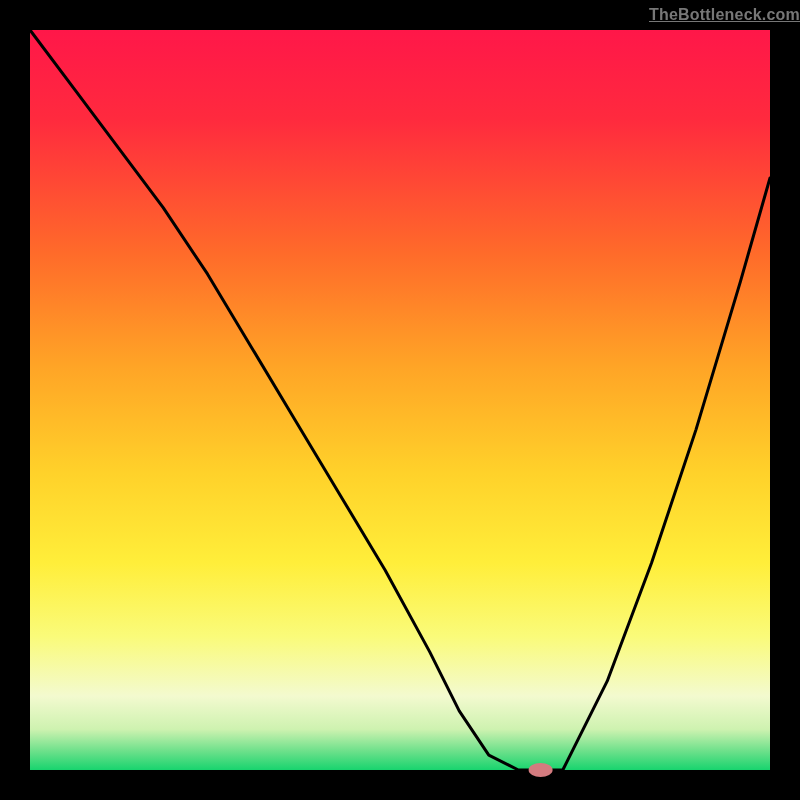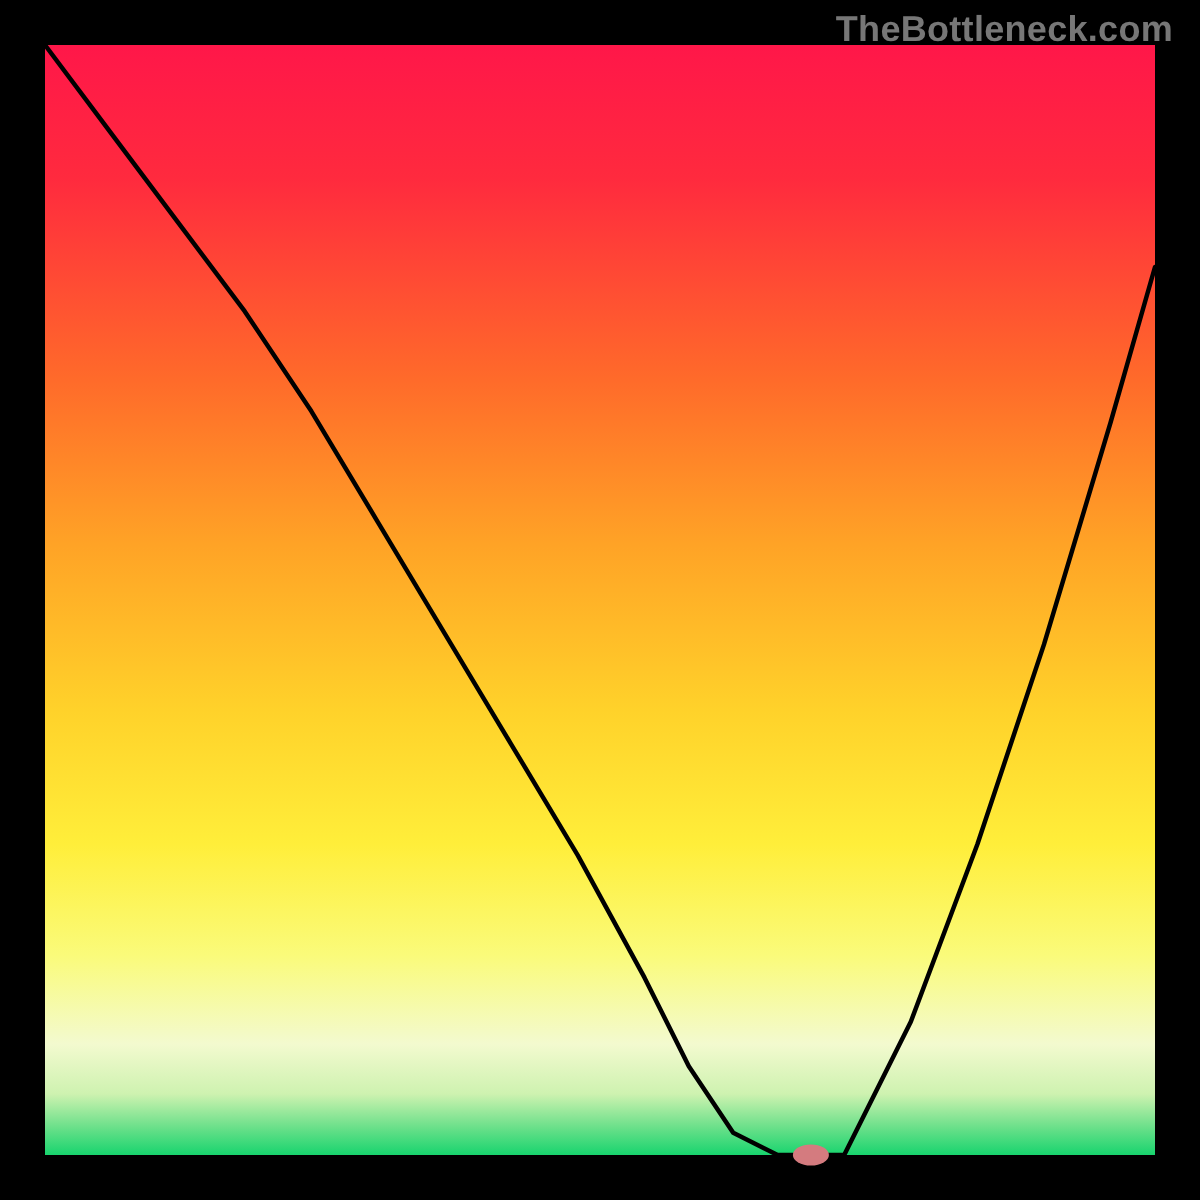--- a/index.html
+++ b/index.html
@@ -12,26 +12,27 @@
     font-family: Arial, sans-serif;
   }
   .container {
     position: relative;
     width: 800px;
     height: 800px;
   }
   .attribution {
     position: absolute;
     top: 6px;
-    right: 18px;
+    right: 0;
     color: #777;
-    font-size: 24px;
+    font-size: 16px;
     font-weight: bold;
     letter-spacing: 0.2px;
     z-index: 10;
+    text-decoration: underline;
   }
   svg {
     display: block;
   }
 </style>
 </head>
 <body>
 
 <div class="container">
   <div class="attribution">TheBottleneck.com</div>

